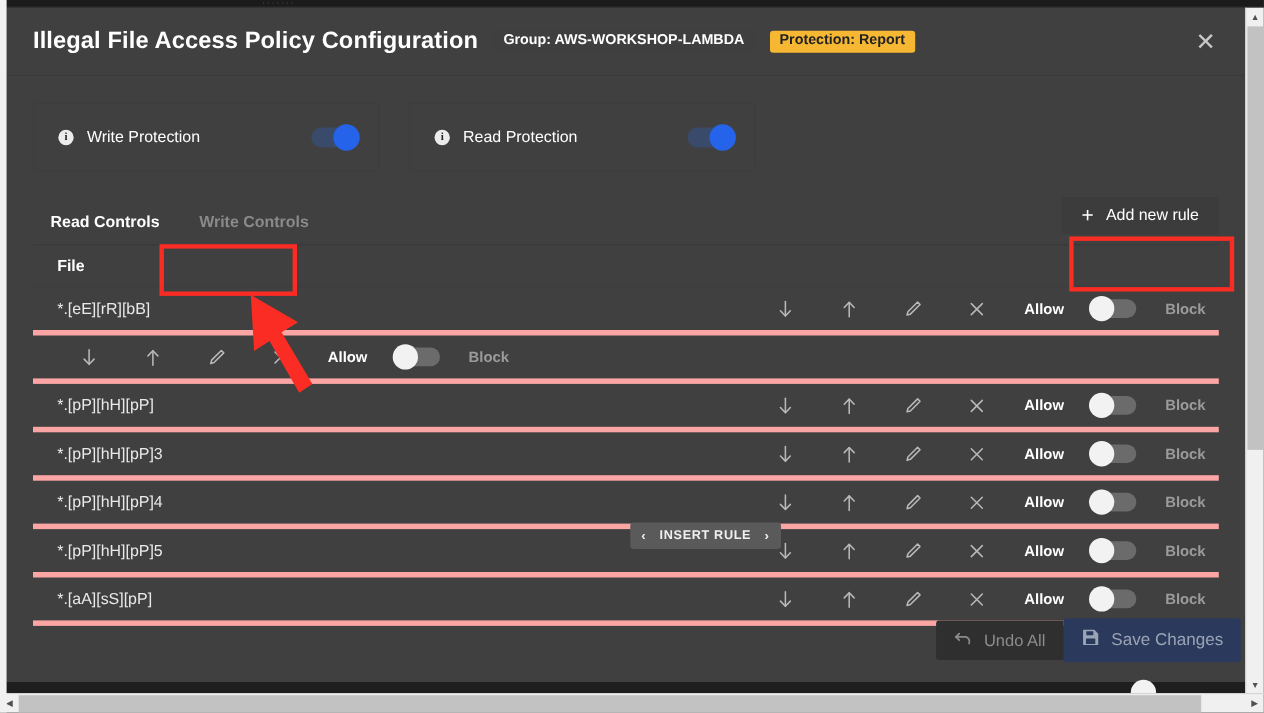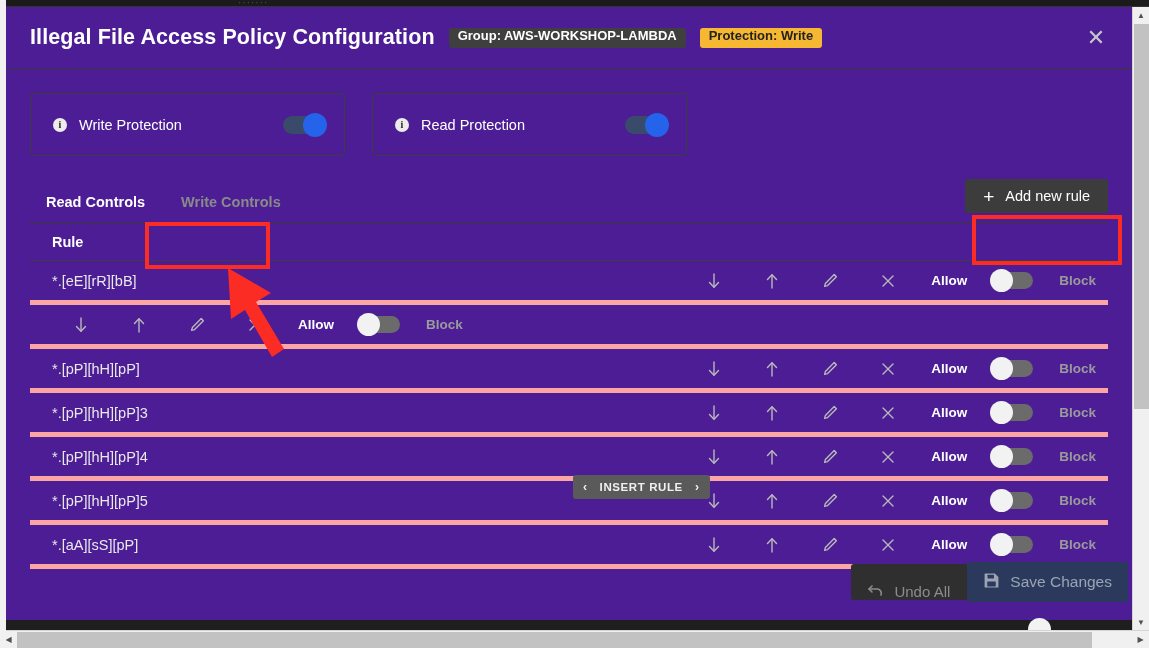--- a/index.html
+++ b/index.html
@@ -32,21 +32,21 @@
   }
   .left-edge-dark {
     position: absolute; left: 2px; top: 0; width: 4px; height: 620px;
     background: #242424;
   }
 
   
   .modal {
     position: absolute; left: 6px; top: 7px;
     width: 1126px; height: 613px;
-    background: #4c1d95;
+    background: #404040;
     overflow: hidden;
   }
   .modal-header {
     position: relative;
     height: 62px;
     padding: 0 24px;
     display: flex; align-items: center;
     border-bottom: 1px solid #3a3a3a;
   }
   .title {
@@ -186,21 +186,21 @@
   .insert-pill .chev { font-size: 12px; font-weight: bold; }
 
   
   .bottom-actions {
     position: absolute; right: 4px; bottom: 18px;
     display: flex; align-items: center; z-index: 25;
   }
   .btn-undo {
     background: #2f2f2f; color: #8c8c8c;
     height: 36px; padding: 0 17px;
-    display: flex; align-items: flex-end; gap: 9px;
+    display: flex; align-items: center; gap: 9px;
     border: none; border-radius: 3px 0 0 3px;
     font-size: 15px; font-family: inherit; cursor: pointer;
   }
   .btn-save {
     background: #2b3a5c; color: #9aa4b5;
     height: 40px; padding: 0 16px;
     display: flex; align-items: center; gap: 10px;
     border: none; border-radius: 3px;
     font-size: 15.5px; font-family: inherit; cursor: pointer;
   }
@@ -249,21 +249,21 @@
     <span class="behind-text">·······</span>
   </div>
   <div class="left-edge"></div>
   <div class="left-edge-dark"></div>
 
   <div class="modal">
 
     <div class="modal-header">
       <span class="title">Illegal File Access Policy Configuration</span>
       <span class="badge badge-group">Group: AWS-WORKSHOP-LAMBDA</span>
-      <span class="badge badge-protection">Protection: Write</span>
+      <span class="badge badge-protection">Protection: Report</span>
       <span class="close-btn">✕</span>
     </div>
 
     <div class="modal-body">
 
 
       <div class="prot-cards">
         <div class="prot-card">
           <span class="info-icon">i</span>
           <span class="prot-label">Write Protection</span>
@@ -283,21 +283,21 @@
       <div class="tabs">
         <div class="tab active">Read Controls</div>
         <div class="tab">Write Controls</div>
 
         <button class="add-rule-btn">
           <span class="plus">+</span>
           <span>Add new rule</span>
         </button>
       </div>
 
-      <div class="rule-head">Rule</div>
+      <div class="rule-head">File</div>
 
       <div id="rows">
           <div class="rule-row">
             <div class="rule-name">*.[eE][rR][bB]</div>
             <div class="row-actions">
               <div class="icon-btn">
                 <svg width="16" height="18" viewBox="0 0 16 18" fill="none" stroke="#b9b9b9" stroke-width="1.4">
                   <path d="M8 2 V15" stroke-linecap="round"></path>
                   <path d="M3.5 10.5 L8 15.2 L12.5 10.5" stroke-linecap="round" stroke-linejoin="round"></path>
                 </svg>

